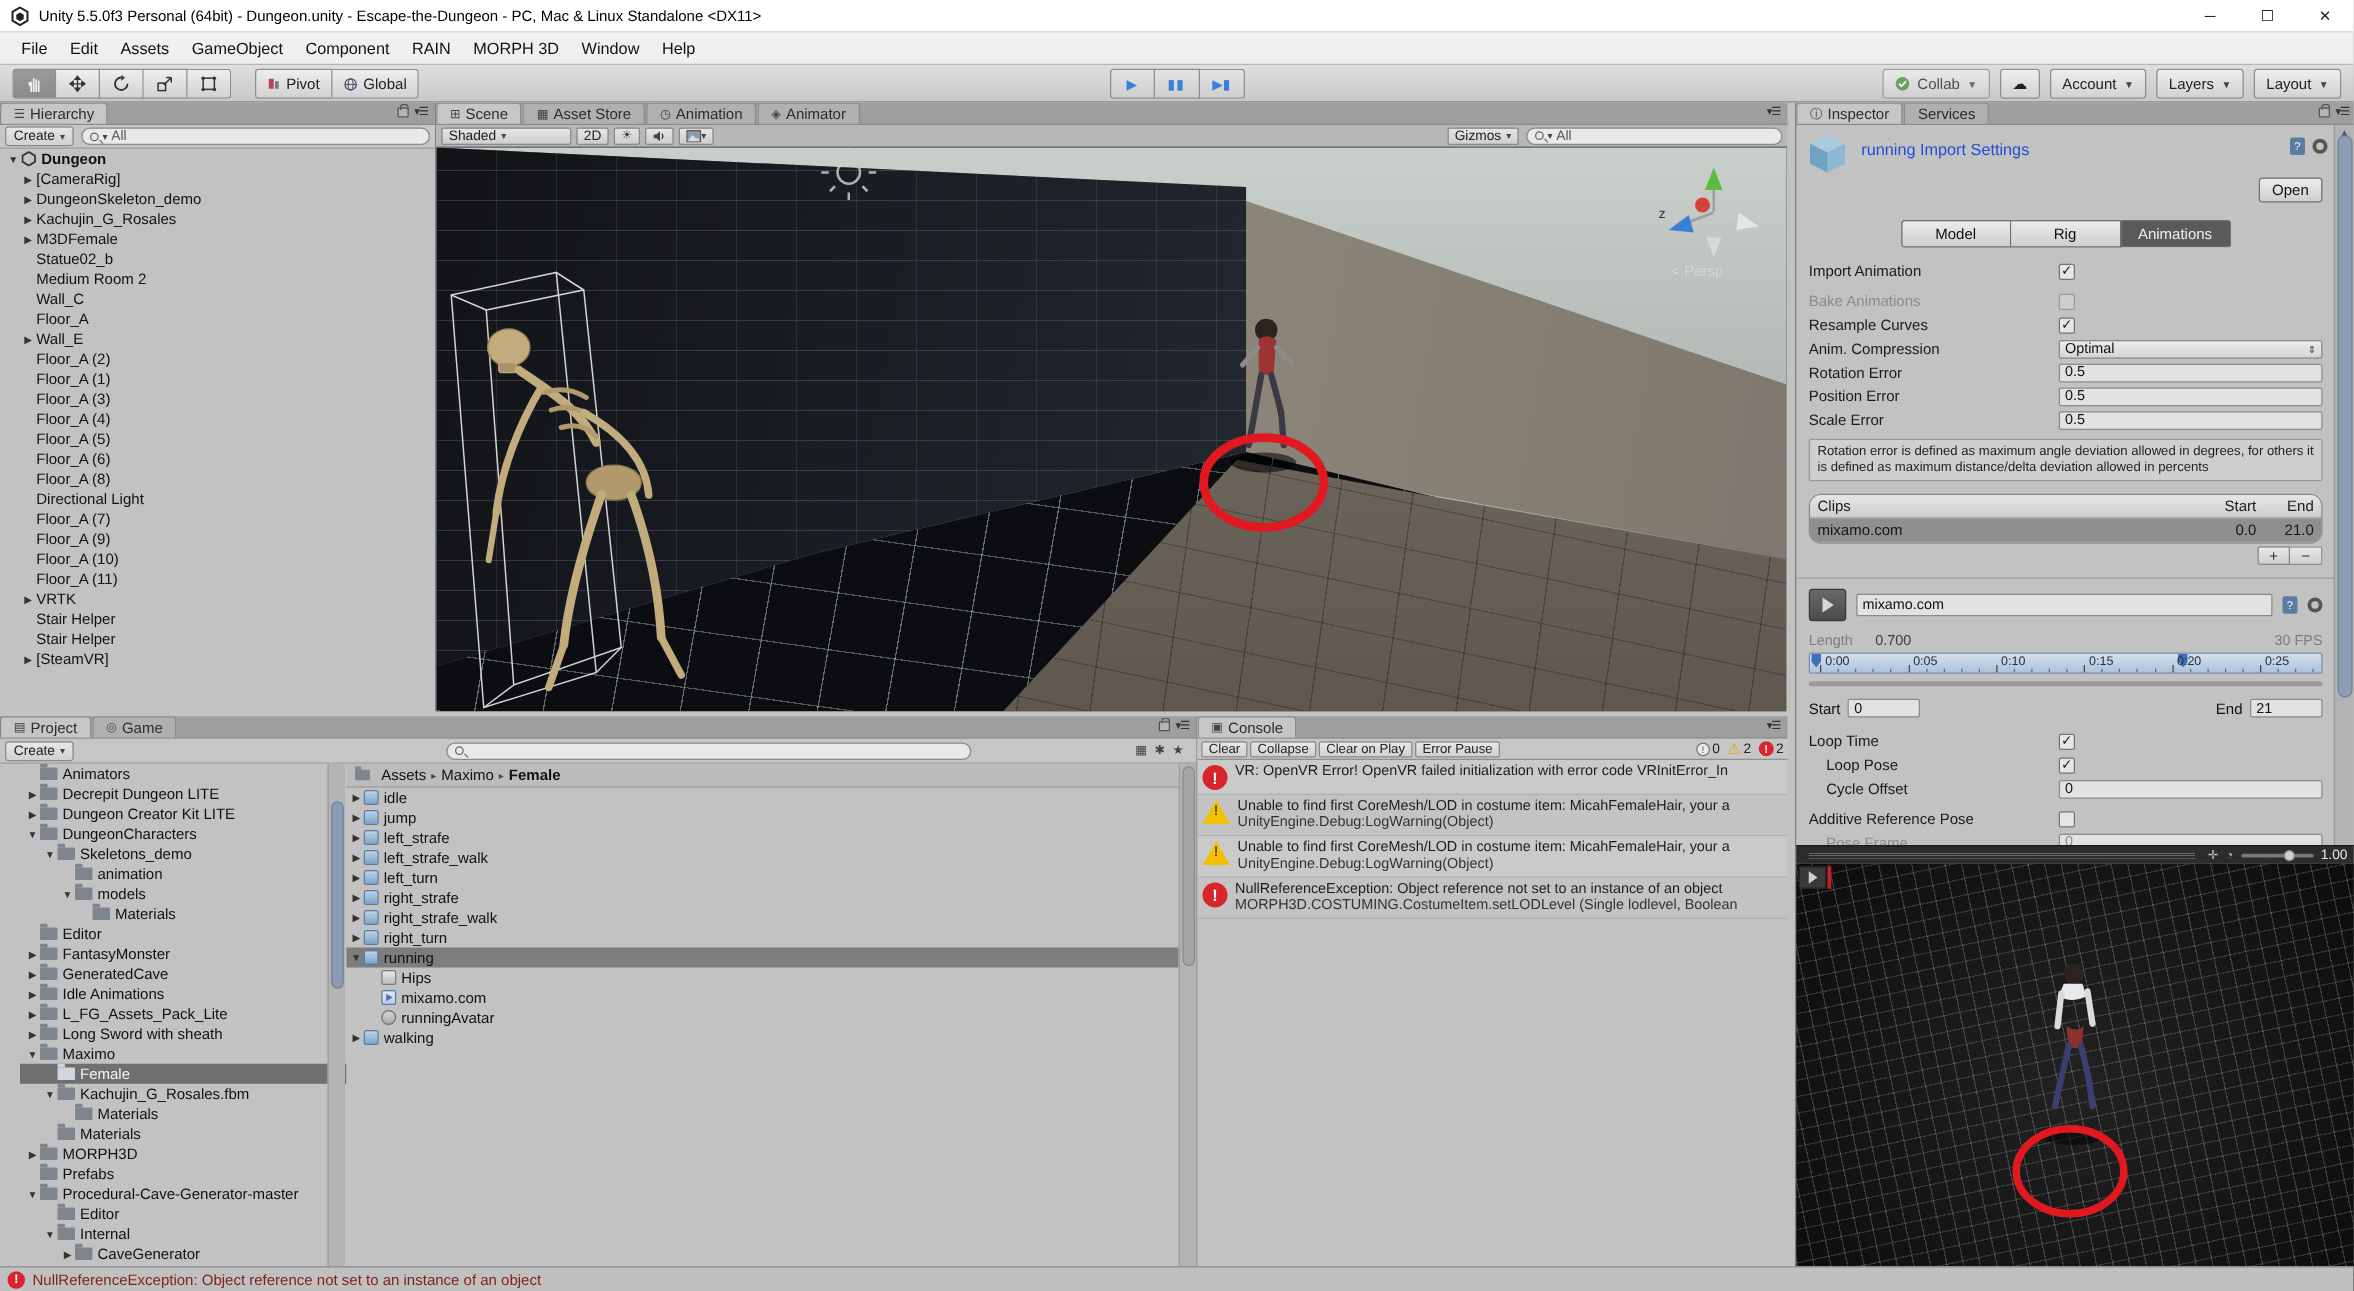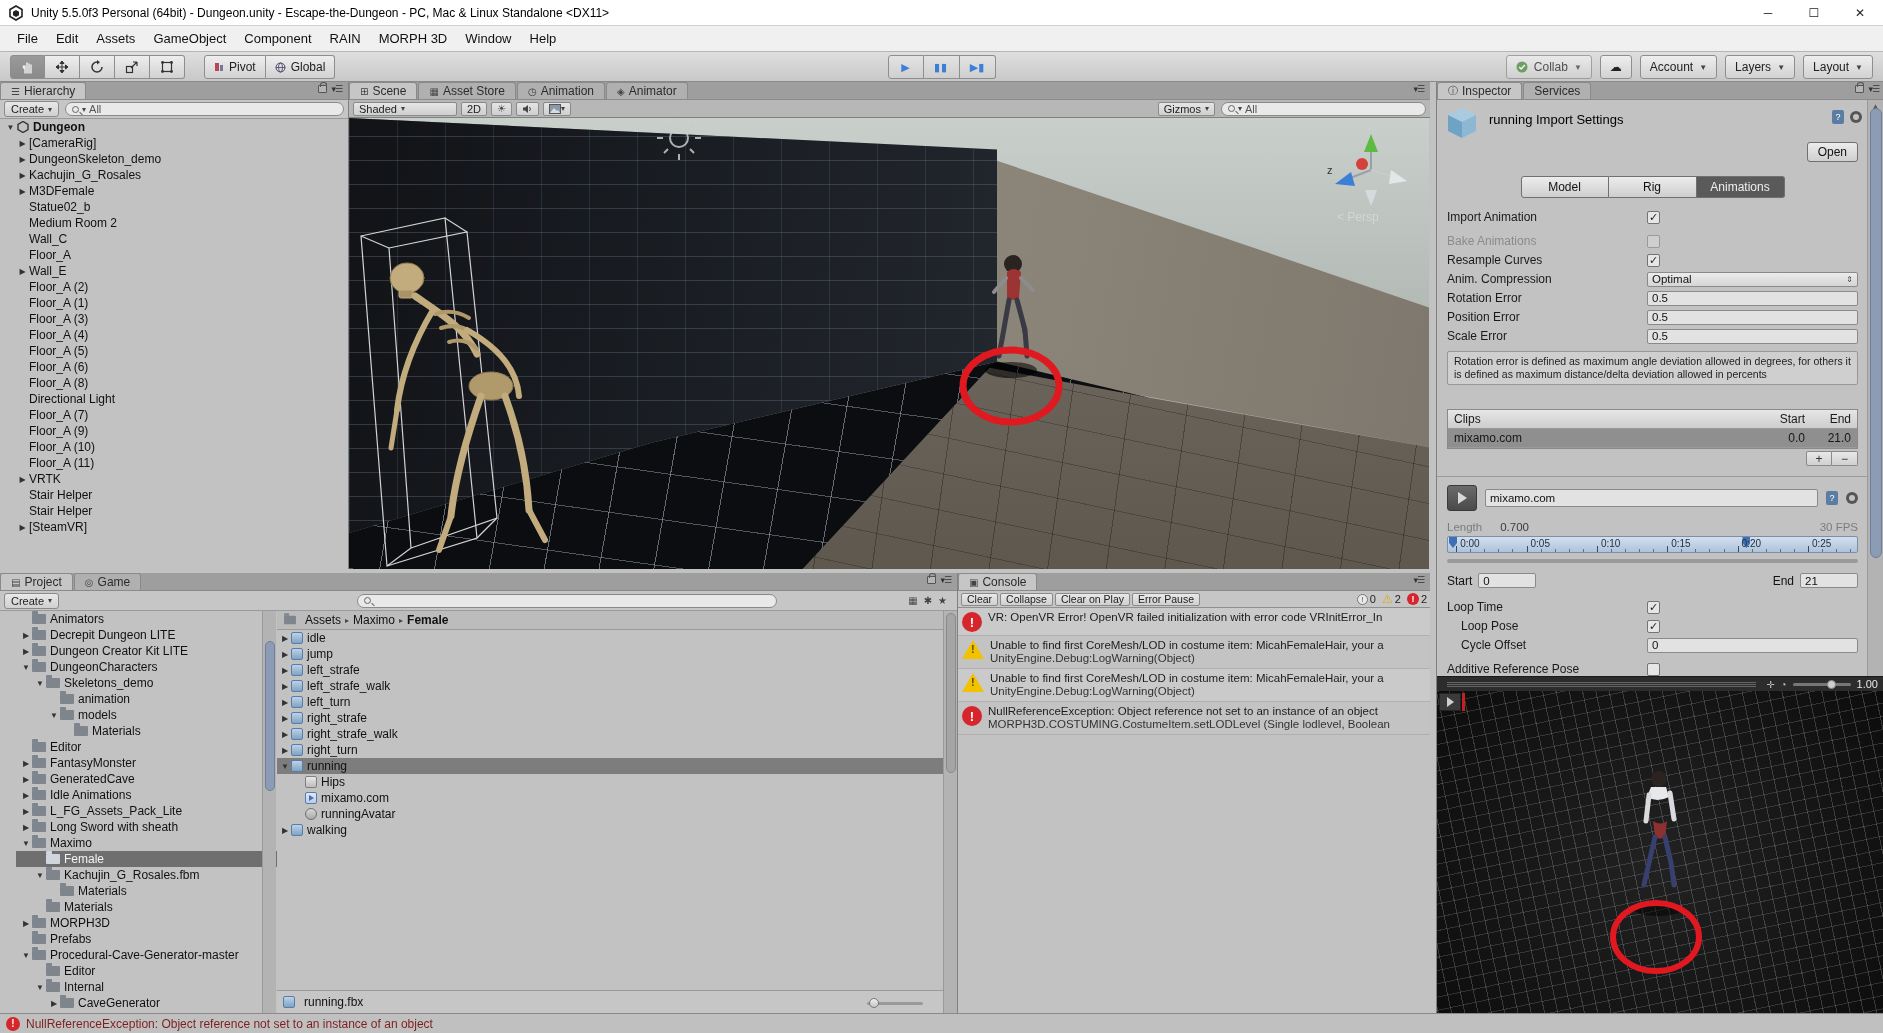--- a/index.html
+++ b/index.html
@@ -170,21 +170,21 @@
 
   
   #inspector{position:absolute;left:1436px;top:82px;width:447px;height:931px;background:#c2c2c2;border-left:1px solid #808080;}
   #inspector .tabstrip{left:0;top:0;width:100%;}
   #insp-body{position:absolute;left:0;top:18px;width:431px;height:576px;overflow:hidden;}
   #insp-scroll{position:absolute;right:0;top:18px;width:16px;bottom:0;background:#b3b3b3;border-left:1px solid #9a9a9a;}
   #insp-scroll .thumb{position:absolute;left:2px;top:8px;width:12px;height:450px;border-radius:6px;background:#8d9cb5;border:1px solid #6f7f99;}
   #insp-scroll .arr{position:absolute;left:0;width:100%;text-align:center;font-size:8px;color:#555;}
   .insp-header{display:flex;align-items:flex-start;padding:6px 6px 2px 8px;gap:10px;}
   .cube3d{width:34px;height:34px;flex:none;}
-  .insp-title{font-size:13px;color:#000000;padding-top:6px;flex:1;}
+  .insp-title{font-size:13px;color:#1d4ed8;padding-top:6px;flex:1;}
   .insp-hicons{display:flex;gap:6px;align-items:center;padding-top:4px;}
   .bookicon{width:12px;height:14px;background:#5b7da3;border-radius:2px;color:#fff;font-size:9px;display:flex;align-items:center;justify-content:center;}
   .gearicon{width:12px;height:12px;border-radius:50%;background:#555;position:relative;}
   .gearicon::after{content:"";position:absolute;inset:3px;border-radius:50%;background:#c2c2c2;}
   .openbtn-row{display:flex;justify-content:flex-end;padding:0 10px 6px 0;}
   .btn{border:1px solid #707070;border-radius:3px;background:linear-gradient(#ececec,#cfcfcf);padding:2px 10px;font-size:12px;color:#111;}
   .mode-tabs{display:flex;justify-content:center;margin:8px 0 10px 0;}
   .mtab{min-width:88px;text-align:center;padding:3px 10px;border:1px solid #707070;border-left:none;
     background:linear-gradient(#ececec,#cfcfcf);font-size:12px;color:#111;}
   .mtab:first-child{border-left:1px solid #707070;border-radius:3px 0 0 3px;}
@@ -200,21 +200,21 @@
   .ifield{flex:1;height:15px;background:#e2e2e2;border:1px solid #8a8a8a;border-radius:2px;padding:0 4px;
     font-size:11.5px;color:#111;display:flex;align-items:center;}
   .ifield input{width:100%;border:none;background:transparent;outline:none;font-size:11.5px;color:#111;
     font-family:"Liberation Sans",sans-serif;}
   .ifield.dim input{color:#8b8b8b;}
   .ifield.small{flex:none;width:58px;}
   .idrop{flex:1;height:15px;background:linear-gradient(#ececec,#d5d5d5);border:1px solid #8a8a8a;border-radius:2px;
     padding:0 4px;font-size:11.5px;color:#111;display:flex;align-items:center;justify-content:space-between;}
   .helpbox{margin:6px 10px;border:1px solid #979797;background:#cfcfcf;border-radius:2px;padding:3px 6px;
     font-size:10.5px;color:#222;line-height:13px;}
-  .clips-table{margin:24px 10px 0 10px;border:1px solid #8a8a8a;border-radius:0;overflow:hidden;}
+  .clips-table{margin:10px 10px 0 10px;border:1px solid #8a8a8a;border-radius:10px;overflow:hidden;}
   .clips-head{display:flex;background:linear-gradient(#e6e6e6,#cdcdcd);border-bottom:1px solid #9a9a9a;padding:2px 6px;color:#1a1a1a;}
   .clips-head .ch1{flex:1;} .clips-head .ch2{width:52px;text-align:right;} .clips-head .ch3{width:46px;text-align:right;}
   .clips-row{display:flex;background:#8f8f8f;padding:2px 6px;color:#161616;border-bottom:1px solid #9a9a9a;}
   .clips-row .ch1{flex:1;} .clips-row .ch2{width:52px;text-align:right;} .clips-row .ch3{width:46px;text-align:right;}
   .clips-pm{display:flex;justify-content:flex-end;margin:2px 10px 0 0;}
   .pmbtn{width:26px;height:15px;border:1px solid #8a8a8a;border-left:none;background:linear-gradient(#e8e8e8,#d0d0d0);
     display:flex;align-items:center;justify-content:center;font-size:12px;color:#333;}
   .pmbtn:first-child{border-left:1px solid #8a8a8a;border-radius:2px 0 0 2px;}
   .pmbtn:last-child{border-radius:0 2px 2px 0;}
   .clip-divider{height:1px;background:#9a9a9a;margin:10px 0 0 0;}
@@ -871,27 +871,20 @@
             <span class="exp"></span>
             <span class="asset-icon avatar"></span>
             <span>runningAvatar</span>
           </div>
           <div class="f-row">
             <span class="exp">▶</span>
             <span class="asset-icon file"></span>
             <span>walking</span>
           </div>
         </div>
-      <div id="p-footer">
-        <span class="asset-icon"></span>
-        <span>running.fbx</span>
-        <div id="p-zoom">
-            <div class="knob"></div>
-          </div>
-      </div>
     </div>
     <div id="p-files-scroll">
         <div class="thumb"></div>
       </div>
   </div>
 
   <div id="console">
     <div class="tabstrip">
       <div class="tab active">
         <span class="t-icon">▣</span>

